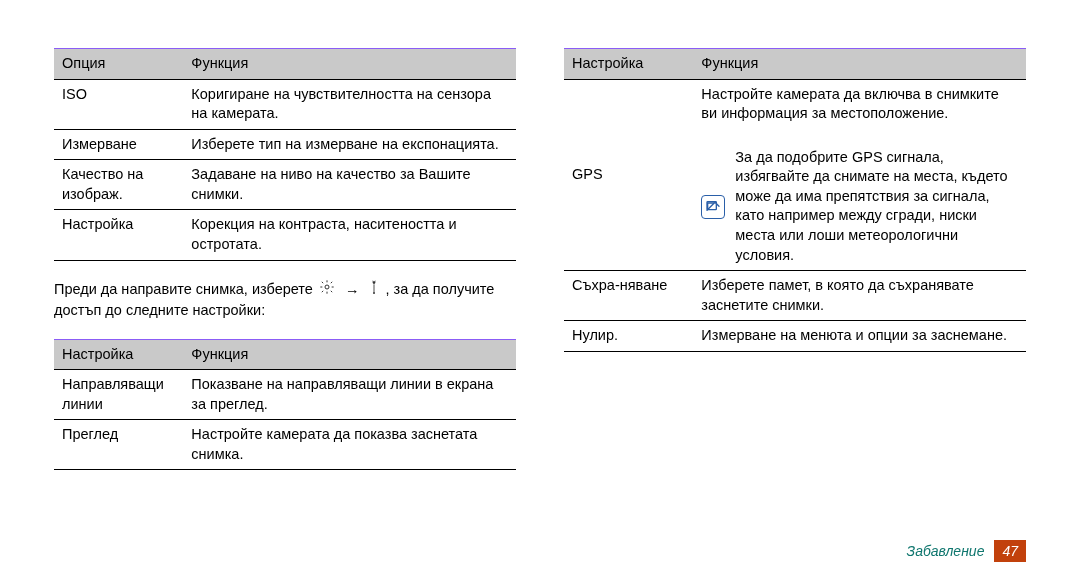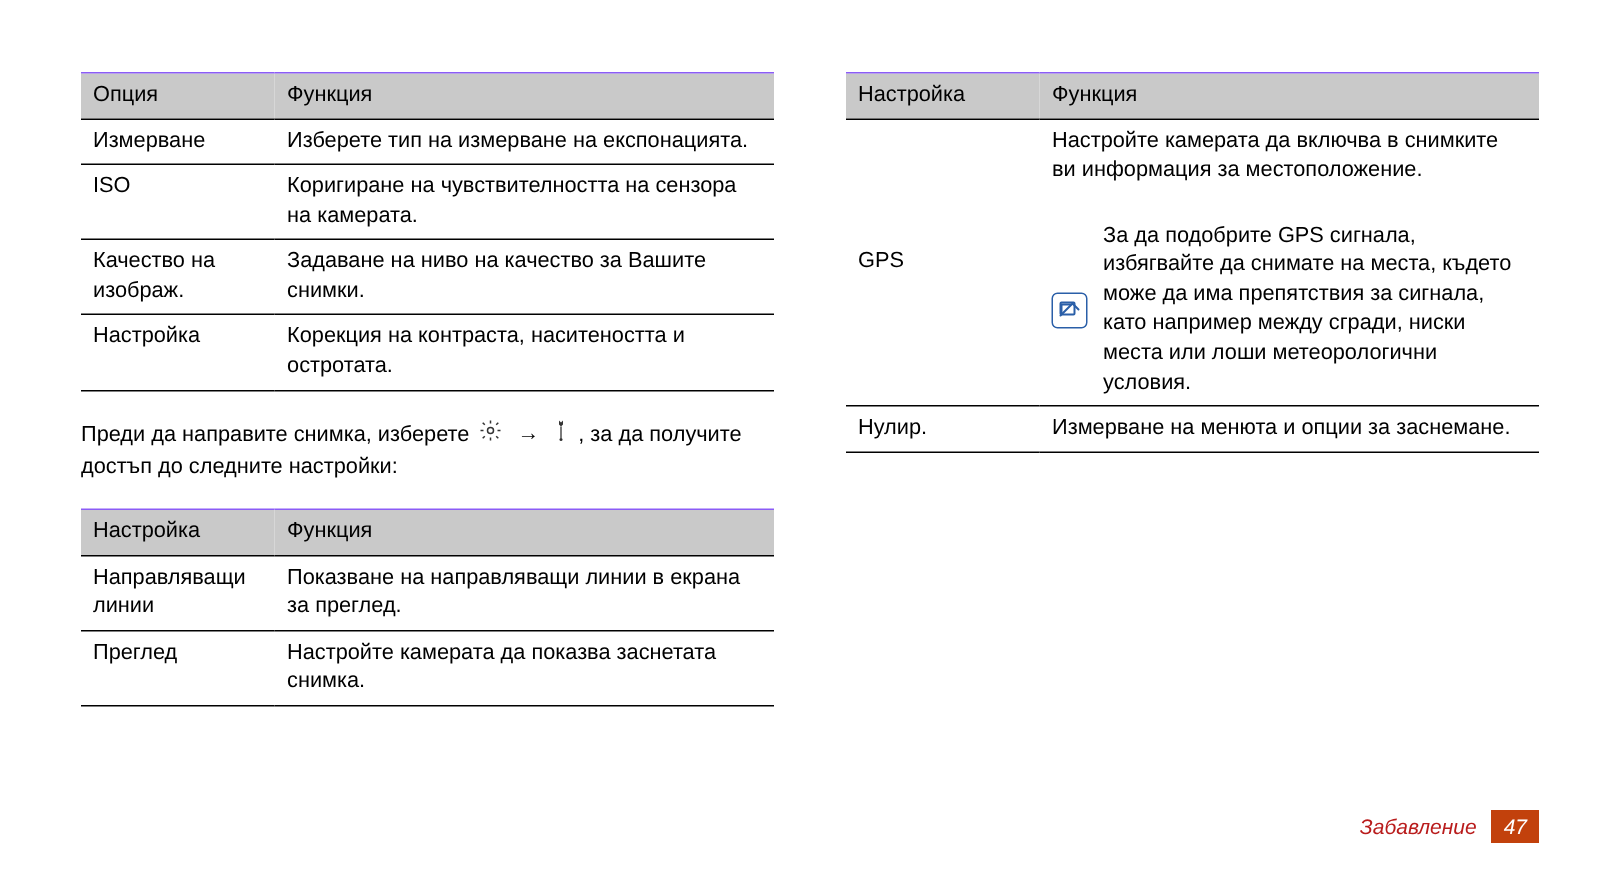--- a/index.html
+++ b/index.html
@@ -78,21 +78,21 @@
   .footer {
     position: absolute;
     right: 54px;
     bottom: 24px;
     display: flex;
     align-items: center;
     gap: 10px;
   }
   .footer-label {
     font-style: italic;
-    color: #b91c1c;
+    color: #0f766e;
     font-size: 14px;
   }
   .footer-page {
     background: #c2410c;
     color: #fff;
     font-style: italic;
     padding: 3px 8px;
     font-size: 14px;
   }
   .gps-stack > div:first-child {
@@ -107,26 +107,26 @@
 
   <div class="col">
 
     <table>
       <tbody>
           <tr class="header-row">
         <td class="col1">Опция</td>
         <td>Функция</td>
       </tr>
       <tr>
+        <td class="col1">ISO</td>
+        <td>Коригиране на чувствителността на сензора на камерата.</td>
+      </tr>
+      <tr>
         <td class="col1">Измерване</td>
         <td>Изберете тип на измерване на експонацията.</td>
-      </tr>
-      <tr>
-        <td class="col1">ISO</td>
-        <td>Коригиране на чувствителността на сензора на камерата.</td>
       </tr>
       <tr>
         <td class="col1">Качество на изображ.</td>
         <td>Задаване на ниво на качество за Вашите снимки.</td>
       </tr>
       <tr>
         <td class="col1">Настройка</td>
         <td>Корекция на контраста, наситеността и остротата.</td>
       </tr>
     </tbody>
@@ -193,20 +193,24 @@
                   <rect x="3" y="4" width="14" height="12" rx="1" fill="none"></rect>
                   <path d="M6 20 L22 4" stroke-width="0"></path>
                 </svg>
               </div>
               <div>За да подобрите GPS сигнала, избягвайте да снимате на места, където може да има препятствия за сигнала, като например между сгради, ниски места или лоши метеорологични условия.</div>
             </div>
           </div>
         </td>
       </tr>
       <tr>
+        <td class="col1">Съхра-няване</td>
+        <td>Изберете памет, в която да съхранявате заснетите снимки.</td>
+      </tr>
+      <tr>
         <td class="col1">Нулир.</td>
         <td>Измерване на менюта и опции за заснемане.</td>
       </tr>
     </tbody>
       </table>
 
   </div>
 </div>
 
 <div class="footer">

